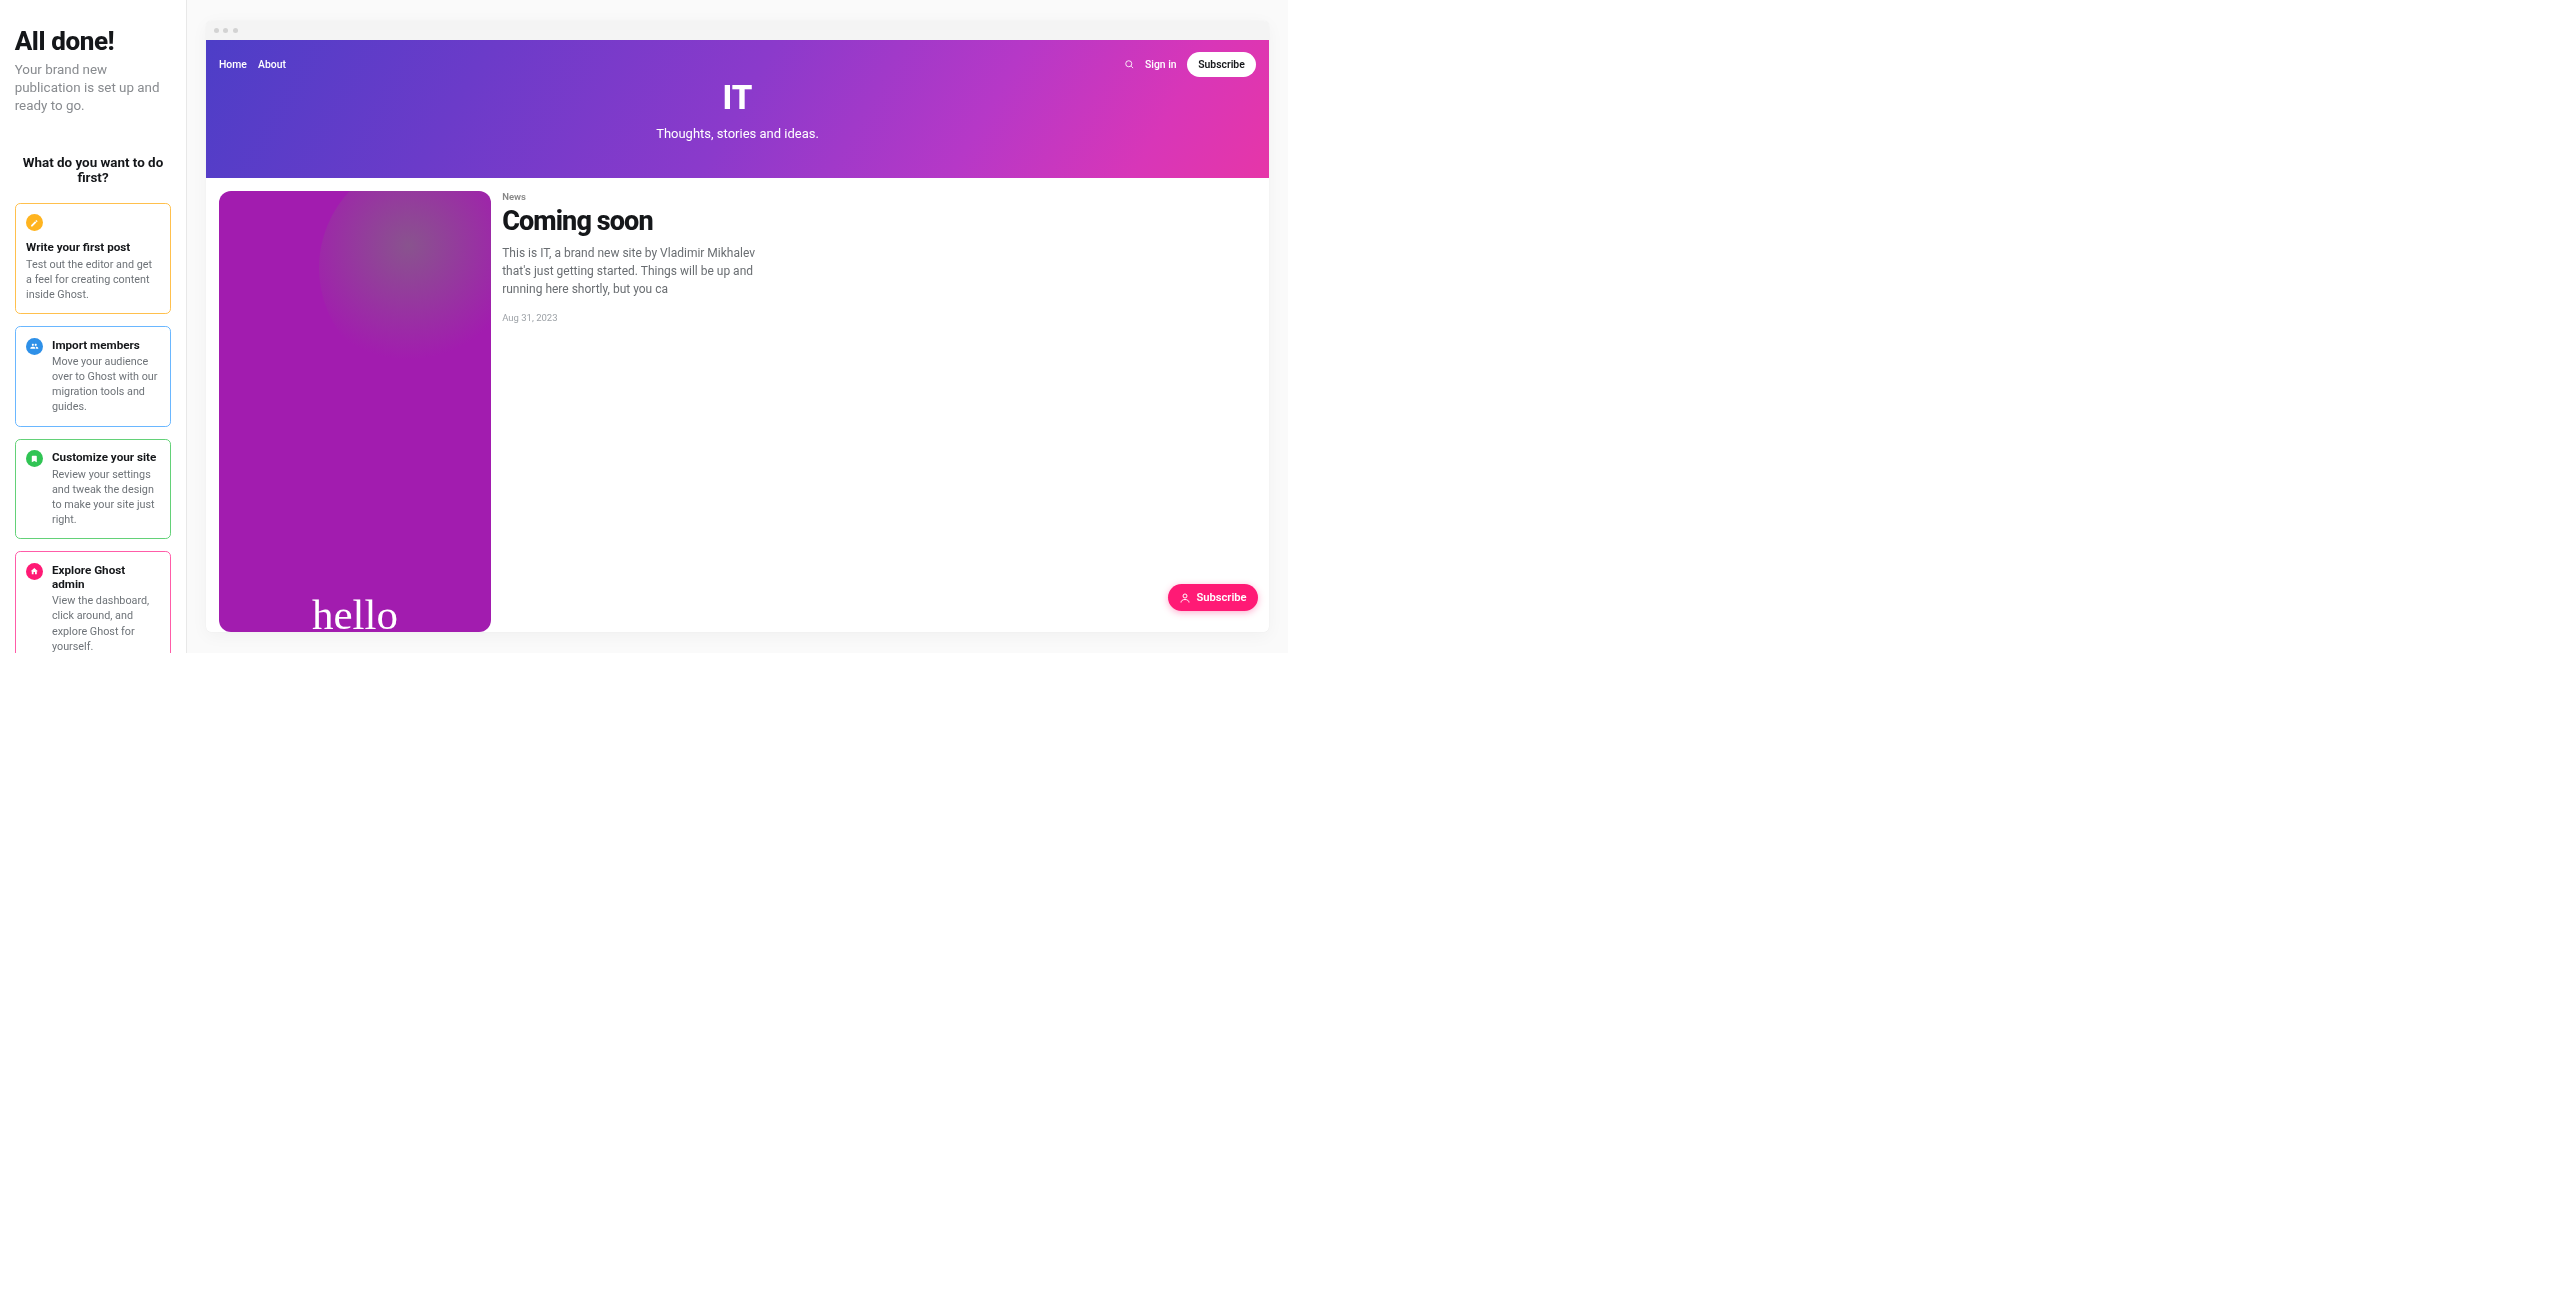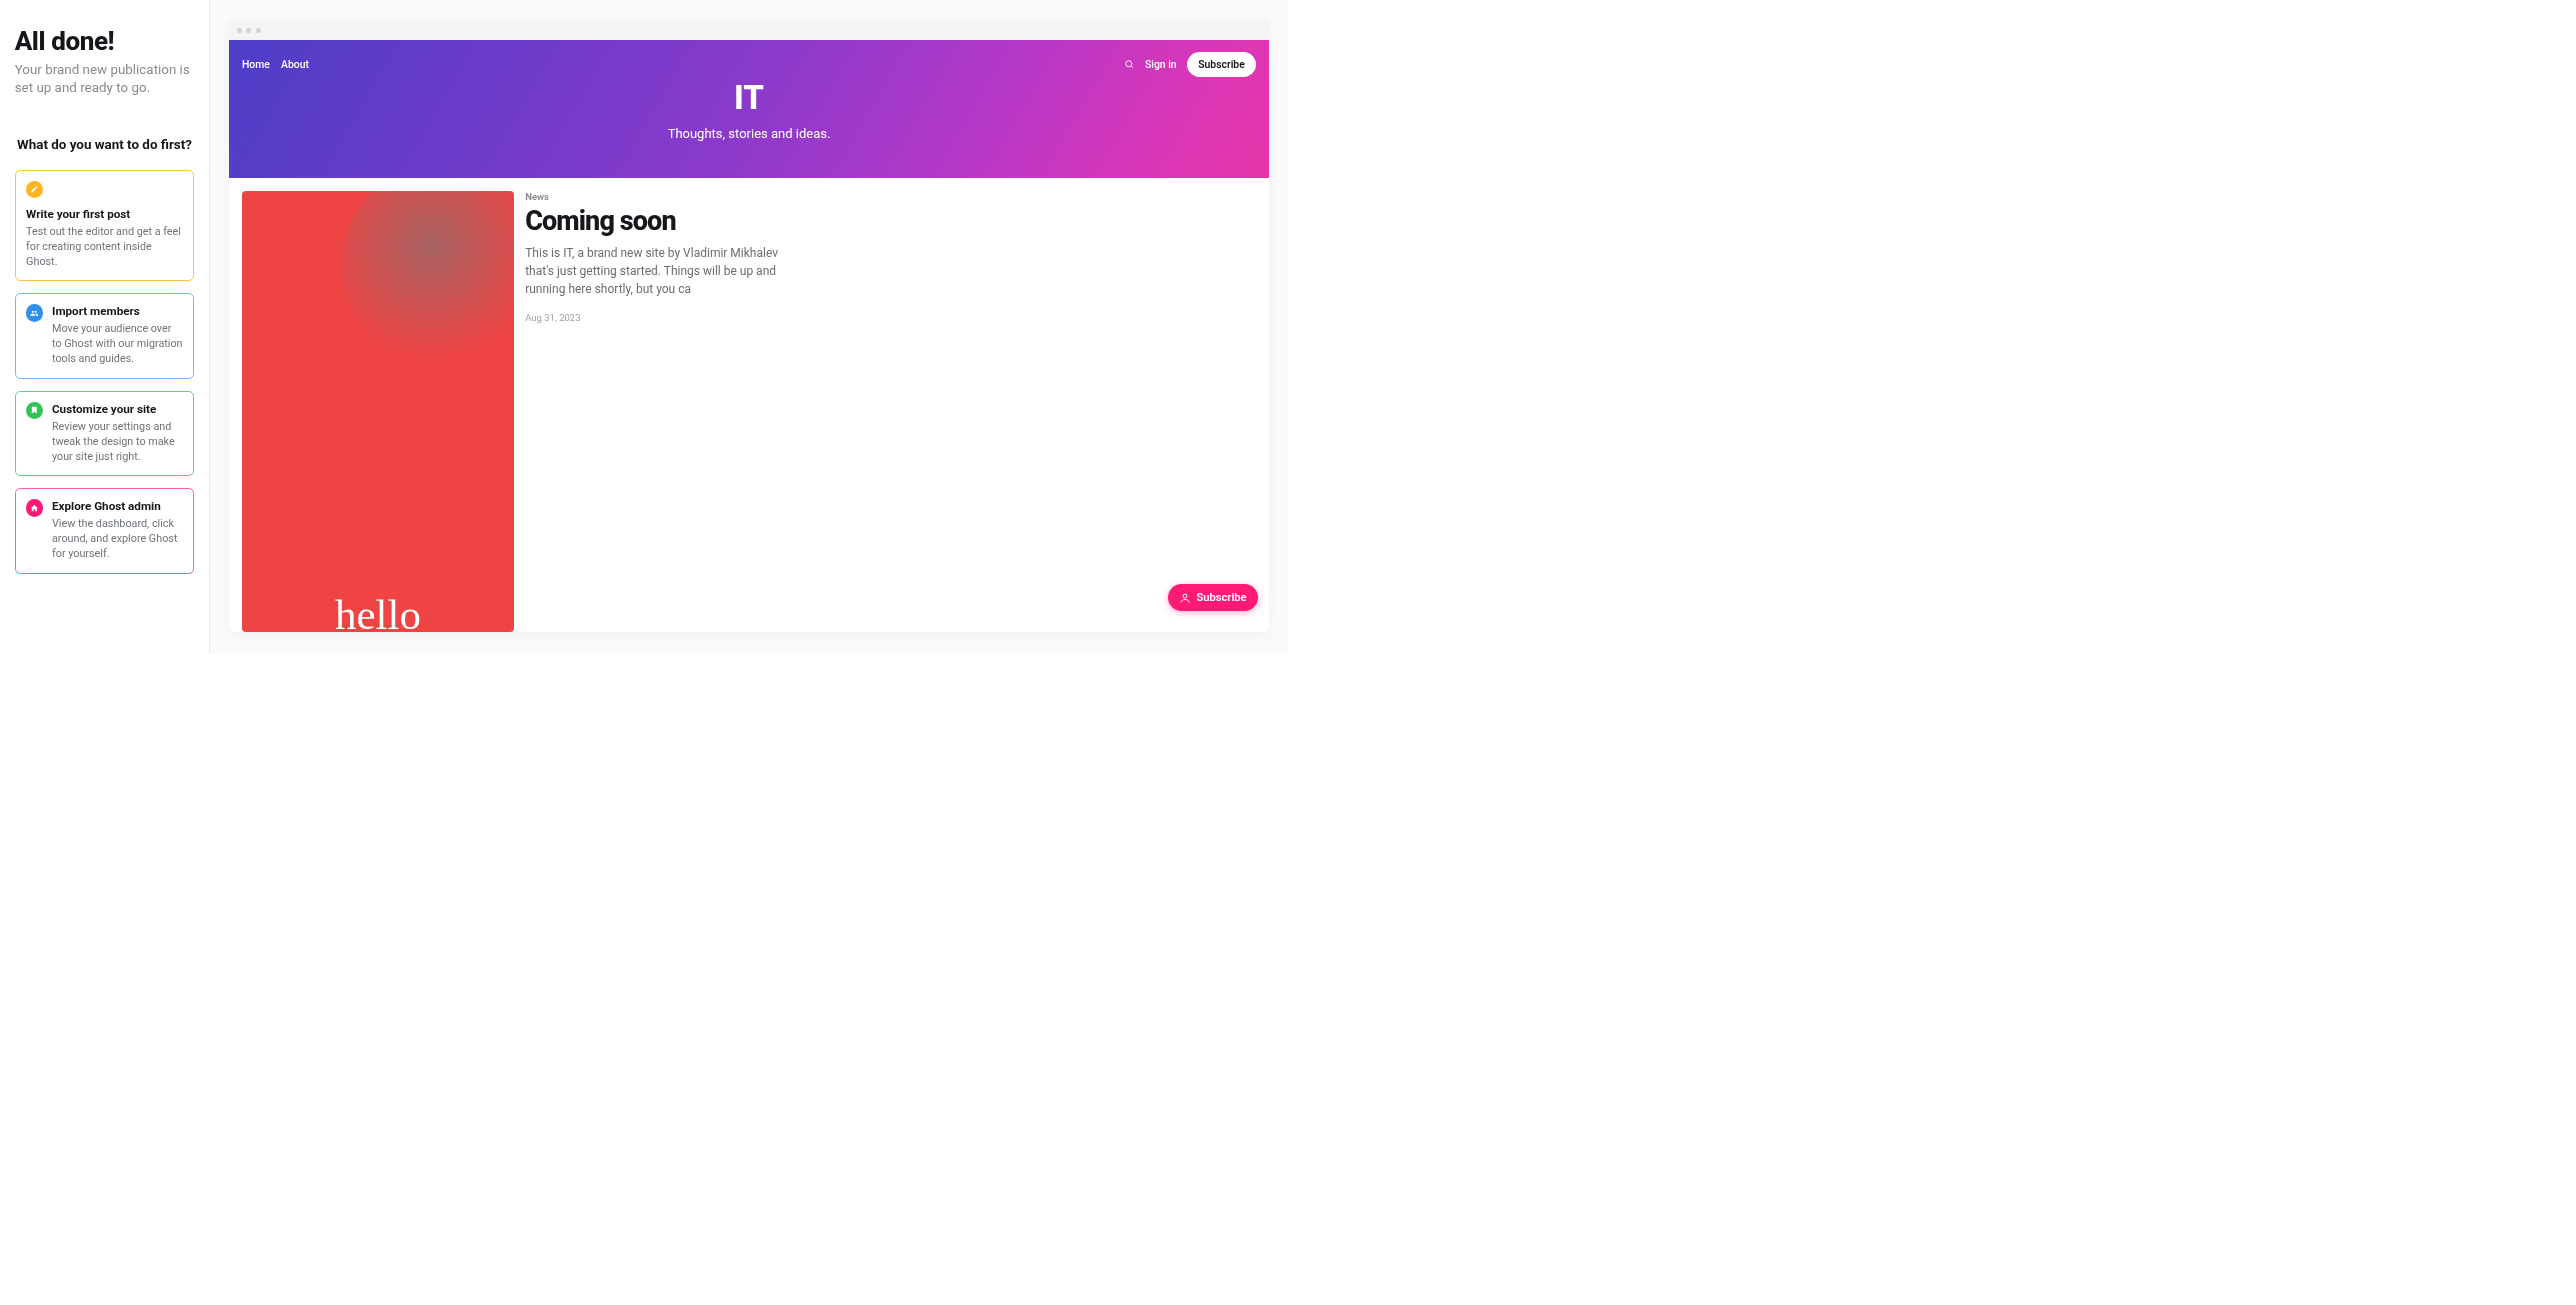--- a/index.html
+++ b/index.html
@@ -7,21 +7,21 @@
       font-family: -apple-system, BlinkMacSystemFont, "Segoe UI", Roboto, Helvetica, Arial, sans-serif;
       background: #ffffff;
       display: flex;
       width: 1288px;
       height: 653px;
       overflow: hidden;
     }
     
     
     .sidebar {
-      width: 210px;
+      width: 187px;
       flex-shrink: 0;
       border-right: 0.9px solid #e8e8e8;
       padding: 26px 14.7px 17.3px 14.7px;
       overflow-y: auto;
     }
     .headline {
       font-size: 26px;
       font-weight: 800;
       color: #15171a;
       letter-spacing: -0.4px;
@@ -147,22 +147,22 @@
     .content-strip {
       flex: 1;
       display: flex;
       padding: 13px 13px 0 13px;
       gap: 11.2px;
       position: relative;
     }
     .post-image {
       width: 272px;
       height: 100%;
-      background: #ef4444;
-      border-radius: 4px;
+      background: #a21caf;
+      border-radius: 12px;
       position: relative;
       overflow: hidden;
     }
     .post-image::before {
       content: "";
       position: absolute;
       right: -52px; top: -35px;
       width: 224px; height: 224px;
       border-radius: 50%;
       background: radial-gradient(circle at 40% 40%, rgba(120,120,120,.6), rgba(0,0,0,0) 60%);

